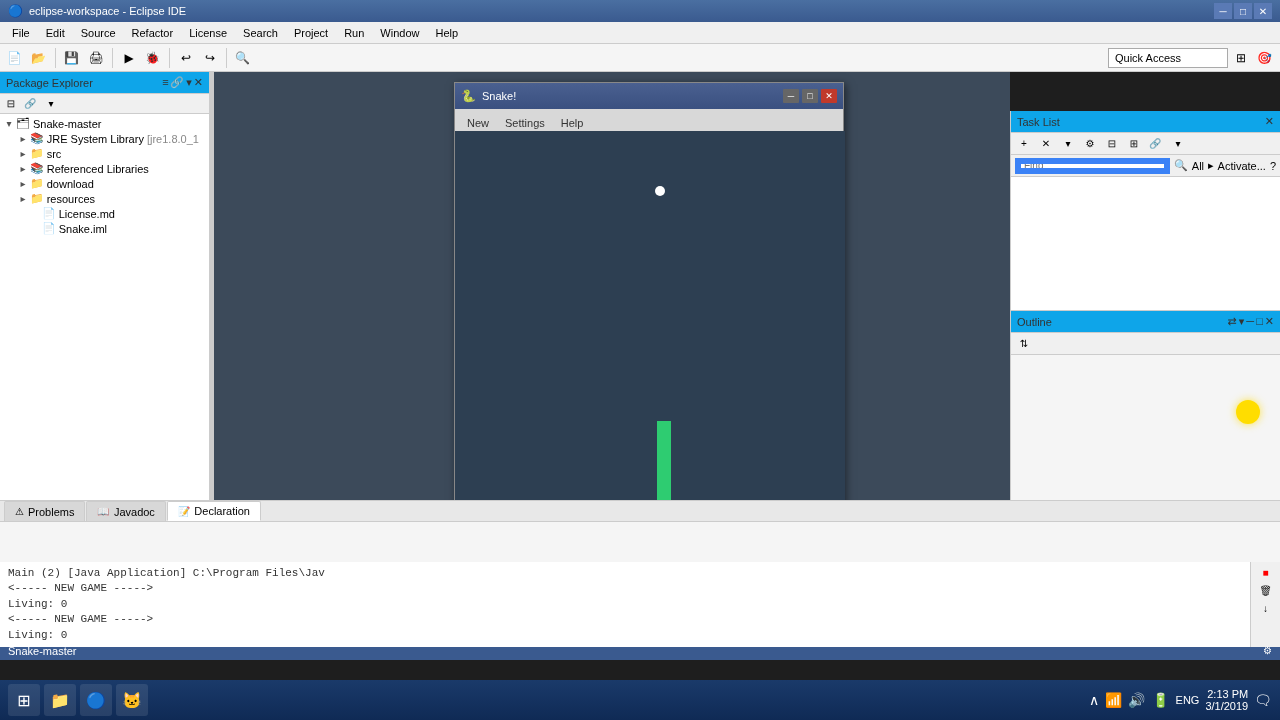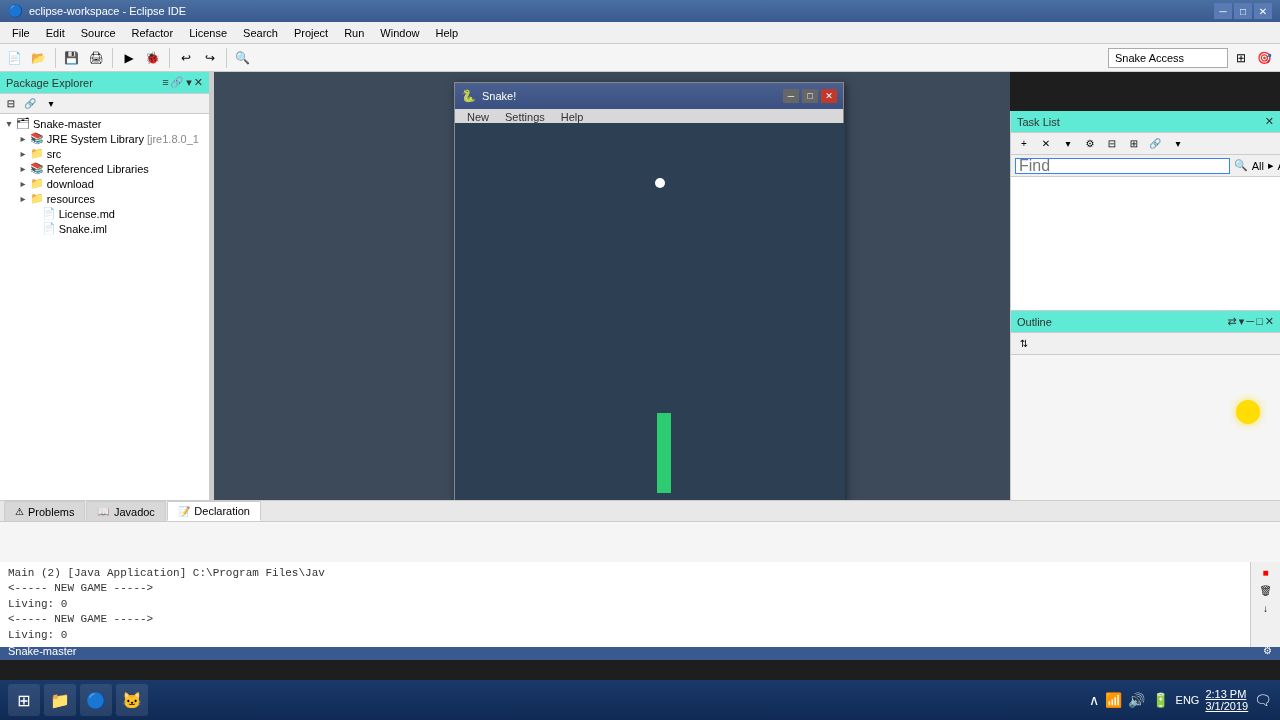--- a/index.html
+++ b/index.html
@@ -92,21 +92,21 @@
     #left-panel {
       width: 210px;
       background: #f5f5f5;
       border-right: 1px solid #ccc;
       display: flex;
       flex-direction: column;
       flex-shrink: 0;
     }
     .panel-header {
       height: 22px;
-      background: #5eead4;
+      background: #0ea5e9;
       border-bottom: 1px solid #ccc;
       display: flex;
       align-items: center;
       padding: 0 6px;
       font-size: 11px;
       color: #333;
     }
     .panel-header-title { font-size: 11px; color: #333; }
     .panel-header-btns { margin-left: auto; display: flex; gap: 2px; }
     .panel-header-btns span { cursor: pointer; font-size: 11px; }
@@ -205,24 +205,24 @@
     #snake-win-controls span {
       width: 16px; height: 14px;
       background: #666;
       display: flex; align-items: center; justify-content: center;
       cursor: pointer; font-size: 9px; color: white;
       border-radius: 1px;
     }
     #snake-win-controls .close-btn { background: #c0392b; }
 
     #snake-menubar {
-      height: 14px;
+      height: 22px;
       background: #d8d8d8;
       display: flex;
-      align-items: flex-start;
+      align-items: flex-end;
       padding: 0 4px;
       font-size: 11px;
       color: #333;
     }
     #snake-menubar span { padding: 2px 8px; cursor: pointer; }
 
     #snake-canvas {
       width: 390px;
       height: 390px;
       background: #2d3f52;
@@ -345,22 +345,22 @@
       background: #f0f0f0;
       border-bottom: 1px solid #ccc;
       display: flex;
       align-items: center;
       padding: 0 4px;
       gap: 4px;
     }
     .task-find-input {
       flex: 1;
       height: 16px;
-      border: 1px solid #3b82f6;
-      font-size: 16px;
+      border: 6px solid #3b82f6;
+      font-size: 10px;
       padding: 0 3px;
     }
     .task-actions {
       height: 22px;
       background: #f0f0f0;
       border-bottom: 1px solid #ccc;
       display: flex;
       align-items: center;
       padding: 0 4px;
       gap: 4px;
@@ -476,21 +476,21 @@
   <button class="toolbar-btn">🖨</button>
   <div class="toolbar-sep"></div>
   <button class="toolbar-btn">▶</button>
   <button class="toolbar-btn">🐞</button>
   <div class="toolbar-sep"></div>
   <button class="toolbar-btn">↩</button>
   <button class="toolbar-btn">↪</button>
   <div class="toolbar-sep"></div>
   <button class="toolbar-btn">🔍</button>
   <div class="quick-access">
-    <span>Snake Access</span>
+    <span>Quick Access</span>
   </div>
   <button class="toolbar-btn">⊞</button>
   <button class="toolbar-btn">🎯</button>
 </div>
 
 <div id="main-layout" style="display:flex; height:428px;">
 
   <div id="left-panel">
     <div class="panel-header">
       <span class="panel-header-title">Package Explorer</span>
@@ -678,19 +678,19 @@
   <button class="taskbar-btn">⊞</button>
   <button class="taskbar-btn">📁</button>
   <button class="taskbar-btn">🔵</button>
   <button class="taskbar-btn">🐱</button>
   <div class="sys-tray">
     <span class="sys-tray-icon">∧</span>
     <span class="sys-tray-icon">📶</span>
     <span class="sys-tray-icon">🔊</span>
     <span class="sys-tray-icon">🔋</span>
     <span>ENG</span>
-    <div style="display:flex; flex-direction:column; text-decoration:underline;">
+    <div style="display:flex; flex-direction:column; align-items:flex-end;">
       <span>2:13 PM</span>
       <span>3/1/2019</span>
     </div>
     <span class="sys-tray-icon">🗨</span>
   </div>
 </div>
 
 </body></html>

